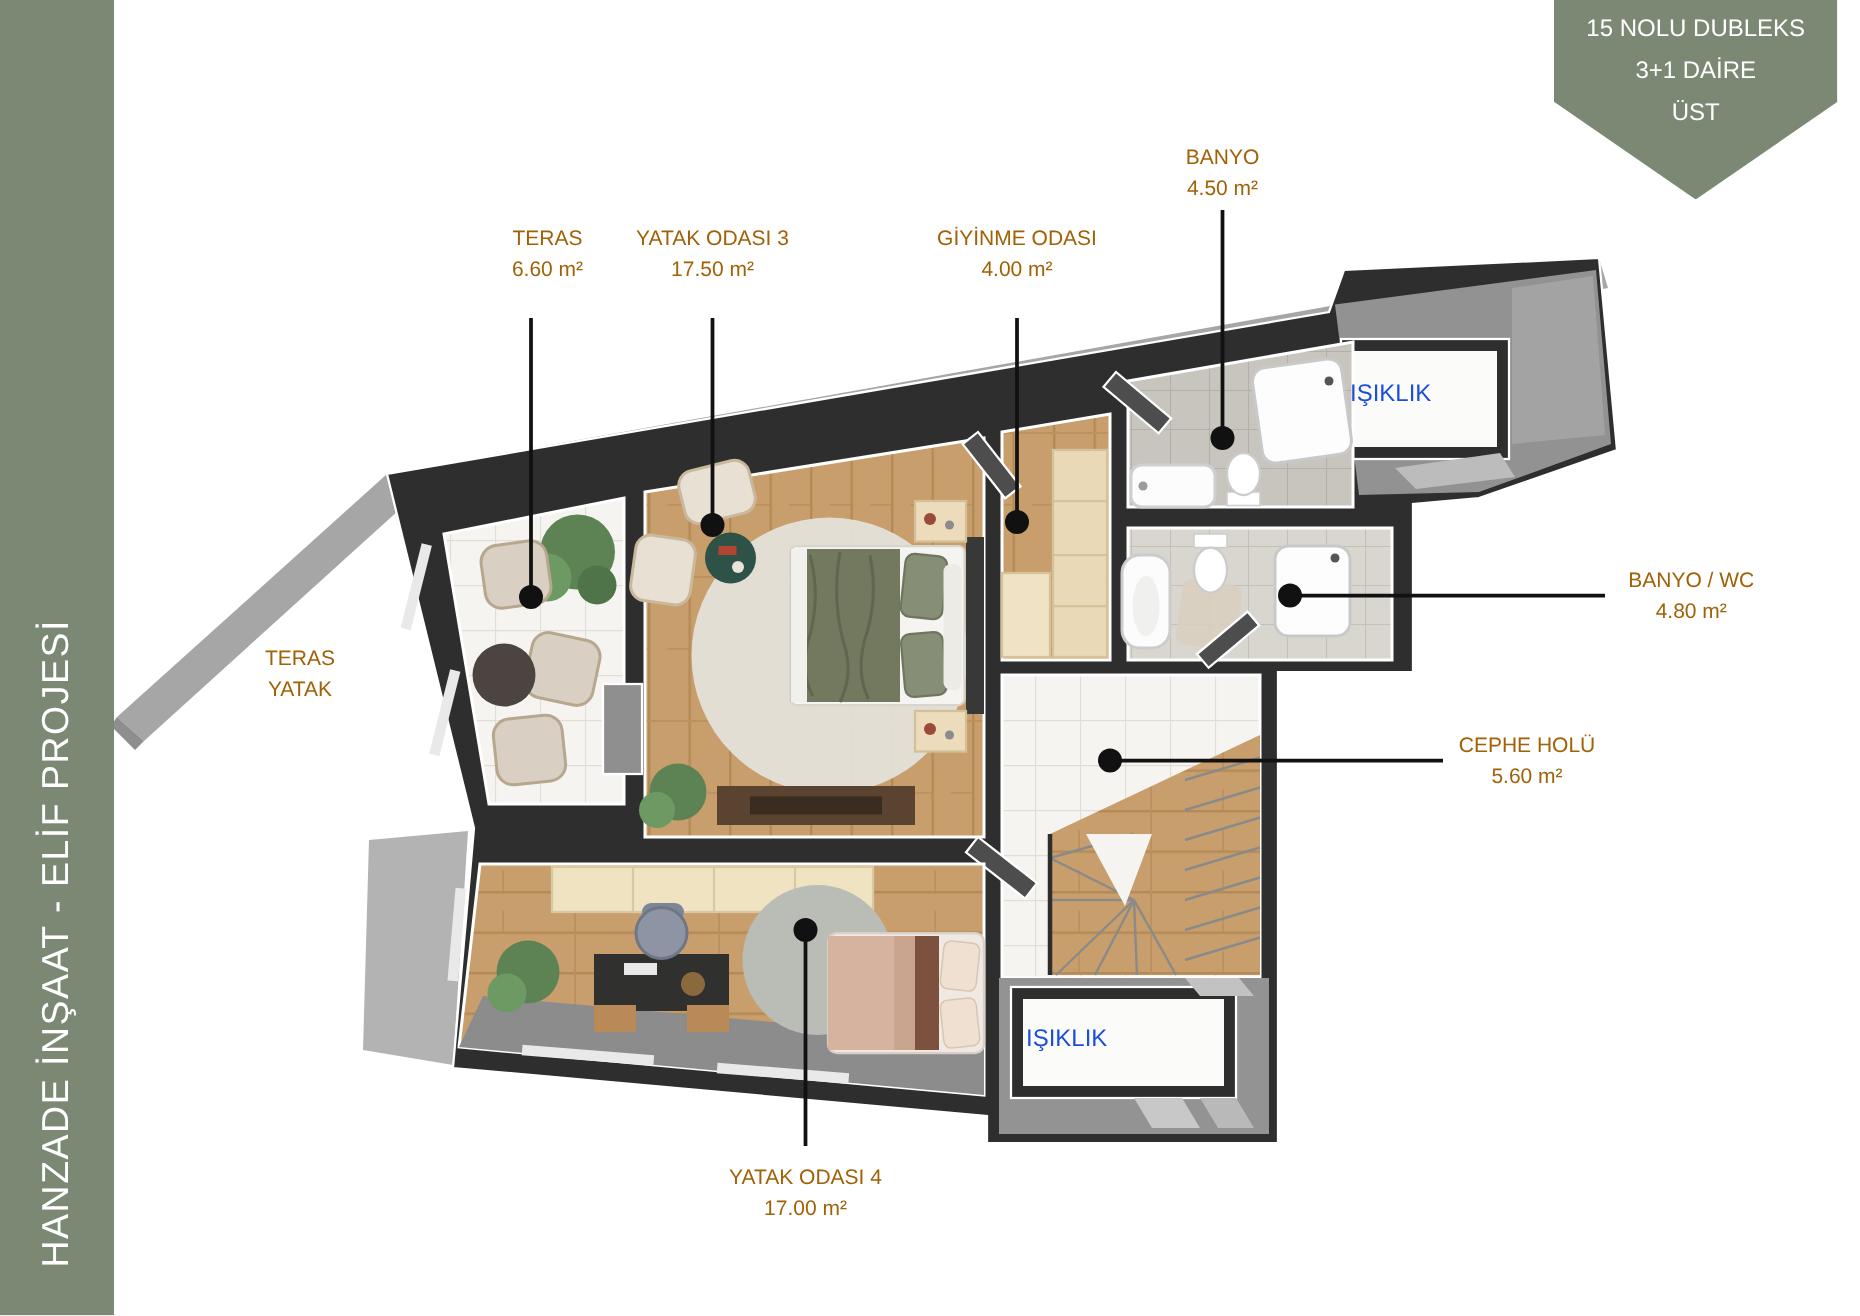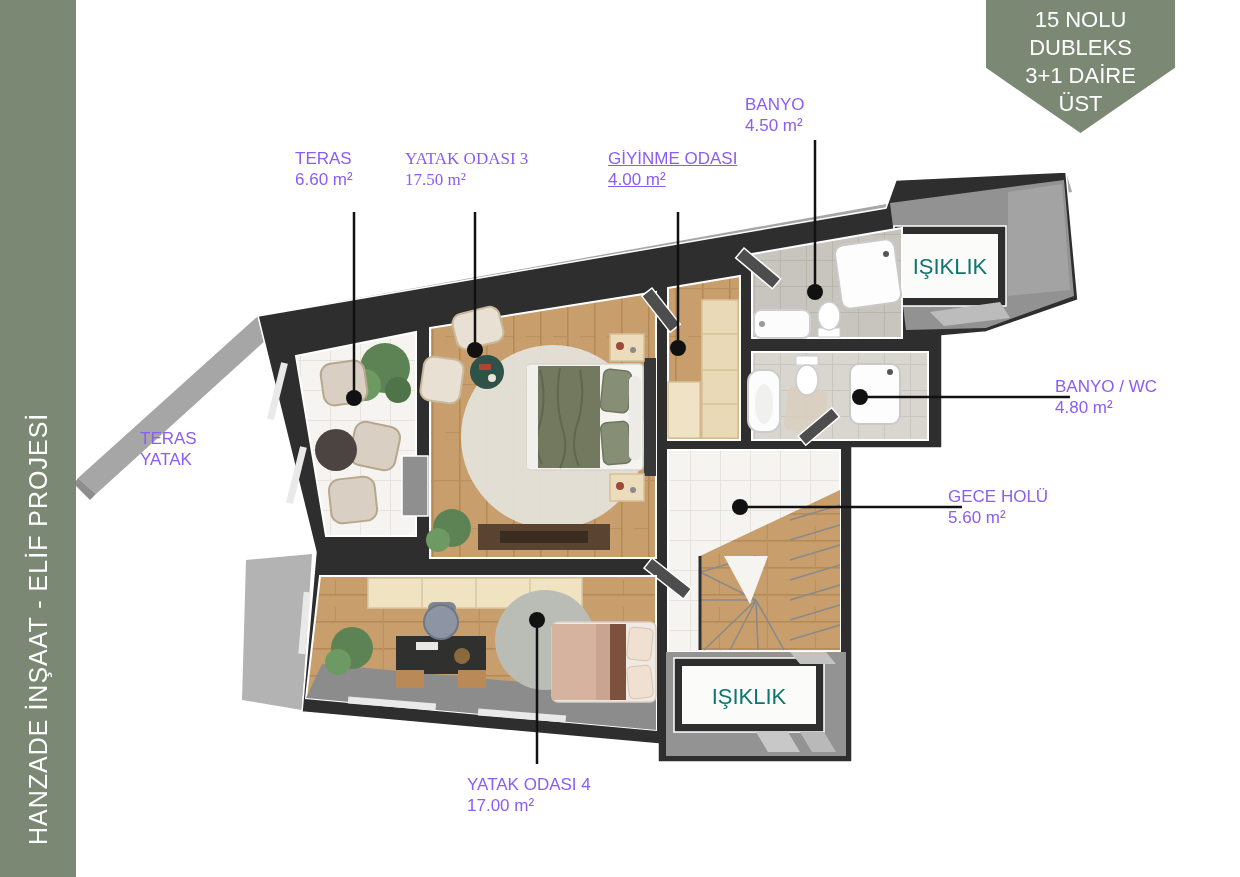--- a/index.html
+++ b/index.html
@@ -5,27 +5,27 @@
   html,body{margin:0;padding:0;background:#ffffff;}
   #stage{position:relative;width:1240px;height:877px;background:#ffffff;overflow:hidden;
          font-family:"Liberation Sans", sans-serif;}
   
   .sidebar{position:absolute;left:0;top:0;width:76px;height:877px;background:#7b8874;}
   .sidebar-text{position:absolute;left:0;bottom:18px;width:76px;height:460px;
     display:flex;align-items:center;justify-content:center;
     writing-mode:vertical-rl;transform:rotate(180deg);
     color:#ffffff;font-size:25px;letter-spacing:1px;white-space:nowrap;}
   
-  .badge{position:absolute;left:986px;top:0;width:189px;height:133px;background:#7b8874;
+  .badge{position:absolute;left:1036px;top:0;width:189px;height:133px;background:#7b8874;
     clip-path:polygon(0 0,100% 0,100% 51%,50% 100%,0 51%);
     color:#ffffff;text-align:center;padding-top:6px;box-sizing:border-box;
-    font-size:22px;line-height:28px;}
+    font-size:16px;line-height:28px;}
   
-  .plan-label{position:absolute;text-align:left;color:#8b5cf6;font-size:17px;line-height:21px;}
-  .shaft-label{position:absolute;text-align:center;color:#0f766e;font-size:22px;}
+  .plan-label{position:absolute;text-align:center;color:#a16207;font-size:14px;line-height:21px;}
+  .shaft-label{position:absolute;color:#1d4ed8;font-size:16px;}
   svg{position:absolute;left:0;top:0;}
 </style>
 </head>
 <body>
 
 <div id="stage">
 
   <svg width="1240" height="877" viewBox="0 0 1240 877">
     <defs>
       <pattern id="pTileW" patternUnits="userSpaceOnUse" width="30" height="30">
@@ -250,38 +250,38 @@
       <circle cx="860" cy="397" r="8"></circle>
         <circle cx="740" cy="507" r="8"></circle>
       <circle cx="537" cy="620" r="8"></circle>
     </g>
   </svg>
 
   <div class="plan-label" style="left:295px;top:148px;width:140px;">
     <div>TERAS</div>
     <div>6.60 m²</div>
   </div>
-  <div class="plan-label" style="left:405px;top:148px;width:140px;font-family:Liberation Serif, serif;">
+  <div class="plan-label" style="left:405px;top:148px;width:140px;">
     <div>YATAK ODASI 3</div>
     <div>17.50 m²</div>
   </div>
-  <div class="plan-label" style="left:608px;top:148px;width:140px;text-decoration:underline;">
+  <div class="plan-label" style="left:608px;top:148px;width:140px;">
     <div>GİYİNME ODASI</div>
     <div>4.00 m²</div>
   </div>
   <div class="plan-label" style="left:745px;top:94px;width:140px;">
     <div>BANYO</div>
     <div>4.50 m²</div>
   </div>
   <div class="plan-label" style="left:1055px;top:376px;width:145px;">
     <div>BANYO / WC</div>
     <div>4.80 m²</div>
   </div>
   <div class="plan-label" style="left:948px;top:486px;width:140px;">
-    <div>GECE HOLÜ</div>
+    <div>CEPHE HOLÜ</div>
     <div>5.60 m²</div>
   </div>
   <div class="plan-label" style="left:467px;top:774px;width:140px;">
     <div>YATAK ODASI 4</div>
     <div>17.00 m²</div>
   </div>
 
   <div class="plan-label" style="left:140px;top:428px;width:120px;">
     <div>TERAS</div>
     <div>YATAK</div>

